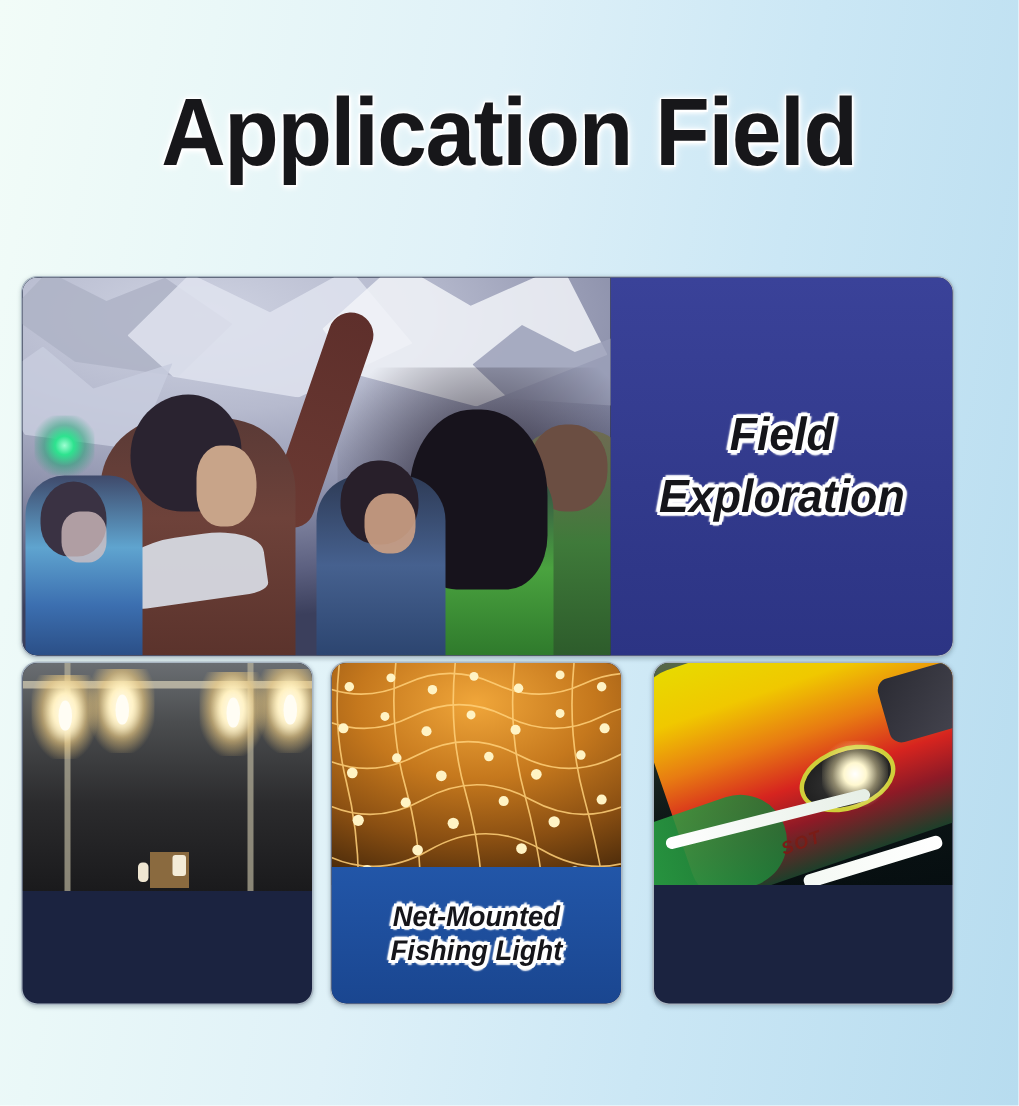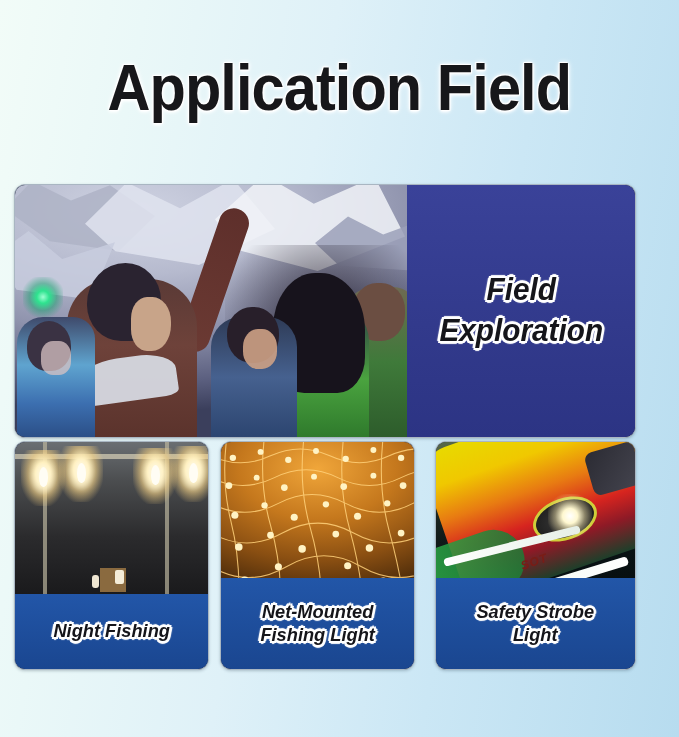--- a/index.html
+++ b/index.html
@@ -239,23 +239,20 @@
       </div>
     <div class="bulb" style="left:118px;top:6px;">
         <i></i>
       </div>
     <div class="bulb" style="left:156px;top:4px;">
         <i></i>
       </div>
     <div class="nf-obj"></div>
     <div class="nf-obj2"></div>
     <div class="nf-obj3"></div>
-  </div>
-  <div class="mini-band">
-    <div class="blue-text">Night Fishing</div>
   </div>
 </div>
 
 <div class="card mini m2">
   <div class="mini-photo">
     <div class="net">
       <svg viewBox="0 0 195 148" preserveAspectRatio="none">
         <g stroke="#ffd17a" stroke-width="1.1" fill="none" opacity="0.85">
           <path d="M-10 14 Q 20 28 50 14 T 110 14 T 170 14 T 230 14"></path>
           <path d="M-10 36 Q 22 52 54 36 T 118 36 T 182 36 T 246 36"></path>
@@ -319,19 +316,13 @@
     <div class="ky-water"></div>
     <div class="hull"></div>
     <div class="hull-green"></div>
     <div class="gear"></div>
     <div class="cockpit"></div>
     <div class="strobe"></div>
     <div class="paddle"></div>
     <div class="paddle2"></div>
     <div class="brand">SOT</div>
   </div>
-  <div class="mini-band">
-    <div>
-      <div class="blue-text">Safety Strobe</div>
-      <div class="blue-text">Light</div>
-    </div>
-  </div>
 </div>
 
 </body></html>

